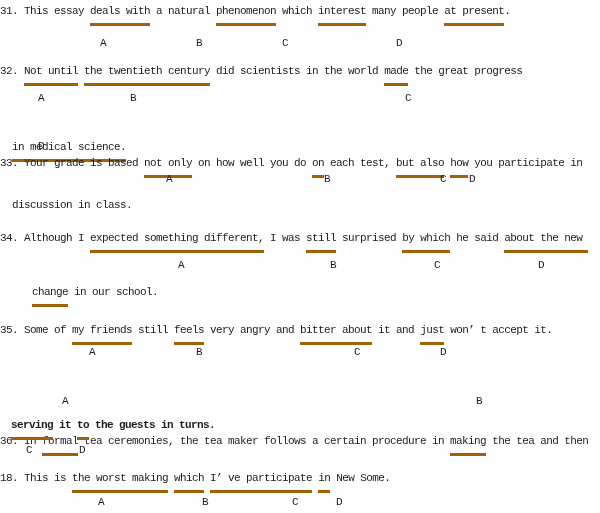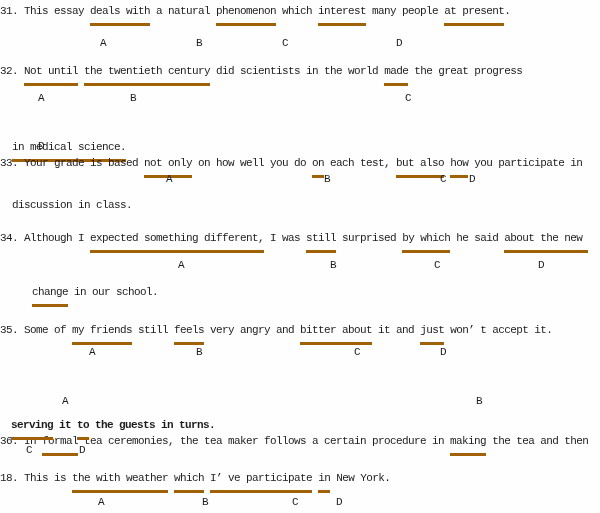--- a/index.html
+++ b/index.html
@@ -89,20 +89,20 @@
     <div class="text-row" style="left: 0px; top: 390px; margin-top: 44px;"><span class="seg">36. In </span><span class="seg underlined">formal</span><span class="seg"> tea ceremonies, the tea maker follows a certain procedure in </span><span class="seg underlined">making</span><span class="seg"> the tea and then</span></div>
     <div class="letters-row" style="top: 394px;">
       <span class="letter" style="left: 62px;">A</span>
       <span class="letter" style="left: 476px;">B</span>
     </div>
     <div class="text-row" style="left: 11px; top: 418px; font-weight: bold;"><span class="seg underlined">serving</span><span class="seg"> it </span><span class="seg underlined">to</span><span class="seg"> the guests in turns.</span></div>
     <div class="letters-row" style="top: 443px;">
       <span class="letter" style="left: 26px;">C</span>
       <span class="letter" style="left: 79px;">D</span>
     </div>
-    <div class="text-row" style="left: 0px; top: 471px;"><span class="seg">18. This is </span><span class="seg underlined">the with weather</span><span class="seg"> </span><span class="seg underlined">which</span><span class="seg"> </span><span class="seg underlined">I’ ve participate</span><span class="seg"> </span><span class="seg underlined">in</span><span class="seg"> New York.</span></div>
+    <div class="text-row" style="left: 0px; top: 471px;"><span class="seg">18. This is </span><span class="seg underlined">the worst making</span><span class="seg"> </span><span class="seg underlined">which</span><span class="seg"> </span><span class="seg underlined">I’ ve participate</span><span class="seg"> </span><span class="seg underlined">in</span><span class="seg"> New Some.</span></div>
     <div class="letters-row" style="top: 495px;">
       <span class="letter" style="left: 98px;">A</span>
       <span class="letter" style="left: 202px;">B</span>
       <span class="letter" style="left: 292px;">C</span>
       <span class="letter" style="left: 336px;">D</span>
     </div>
   </div>
 
 </body></html>

